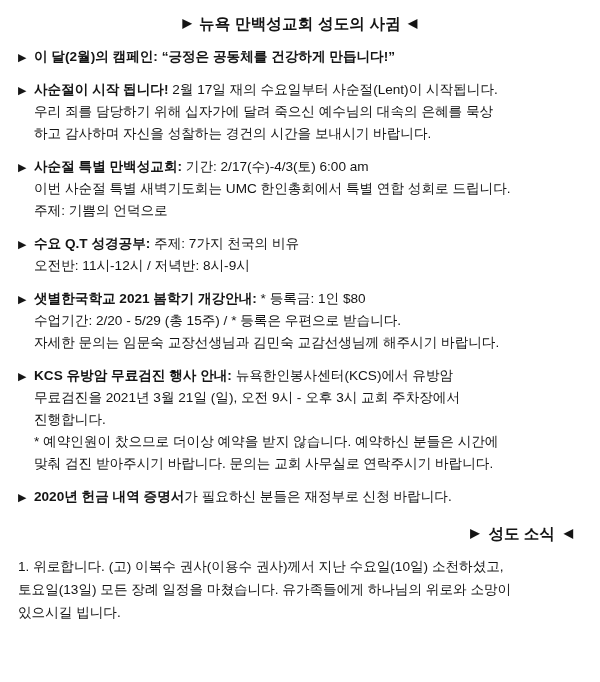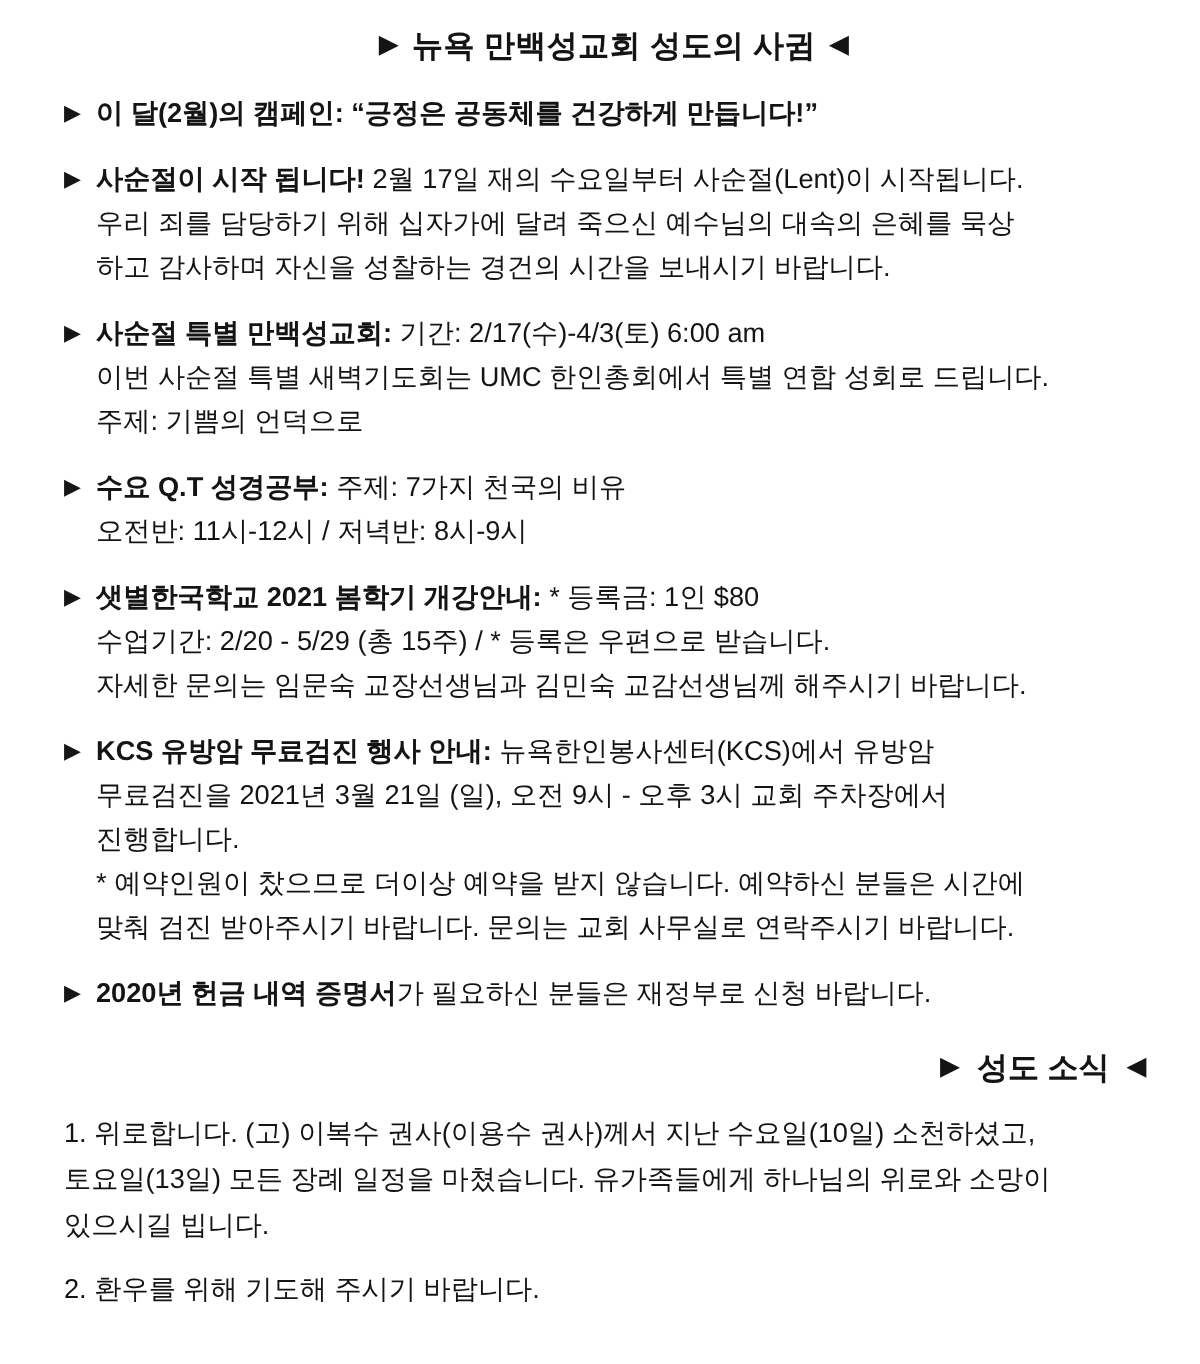--- a/index.html
+++ b/index.html
@@ -11,21 +11,21 @@
     height: 682px;
     background: #ffffff;
     font-family: "Liberation Sans", sans-serif;
     color: #141414;
     overflow: hidden;
   }
   .page {
     width: 600px;
     height: 682px;
     box-sizing: border-box;
-    padding: 10px 18px 0 32px;
+    padding: 10px 18px 0 18px;
     position: relative;
   }
   .section-title {
     text-align: center;
     font-weight: bold;
     font-size: 15.5px;
     letter-spacing: 0.2px;
     margin: 4px 0 12px 0;
     line-height: 1.3;
   }
@@ -155,19 +155,16 @@
   <div class="news">
     <div class="news-title">
       <span class="tri">▶</span><span>성도 소식</span><span class="tri">◀</span>
     </div>
     <div id="news-items">
         <div class="news-item">
           <span class="line"><span class="num">1. </span><span class="b">위로합니다.</span><span> (고) 이복수 권사(이용수 권사)께서 지난 수요일(10일) 소천하셨고,</span></span>
           <span class="line"><span>토요일(13일) 모든 장례 일정을 마쳤습니다. 유가족들에게 하나님의 위로와 소망이</span></span>
           <span class="line"><span>있으시길 빕니다.</span></span>
         </div>
-        <div class="news-item">
-          <span class="line"><span class="num">2. </span><span>환우를 위해 기도해 주시기 바랍니다.</span></span>
-        </div>
       </div>
   </div>
 
 </div>
 
 </body></html>

